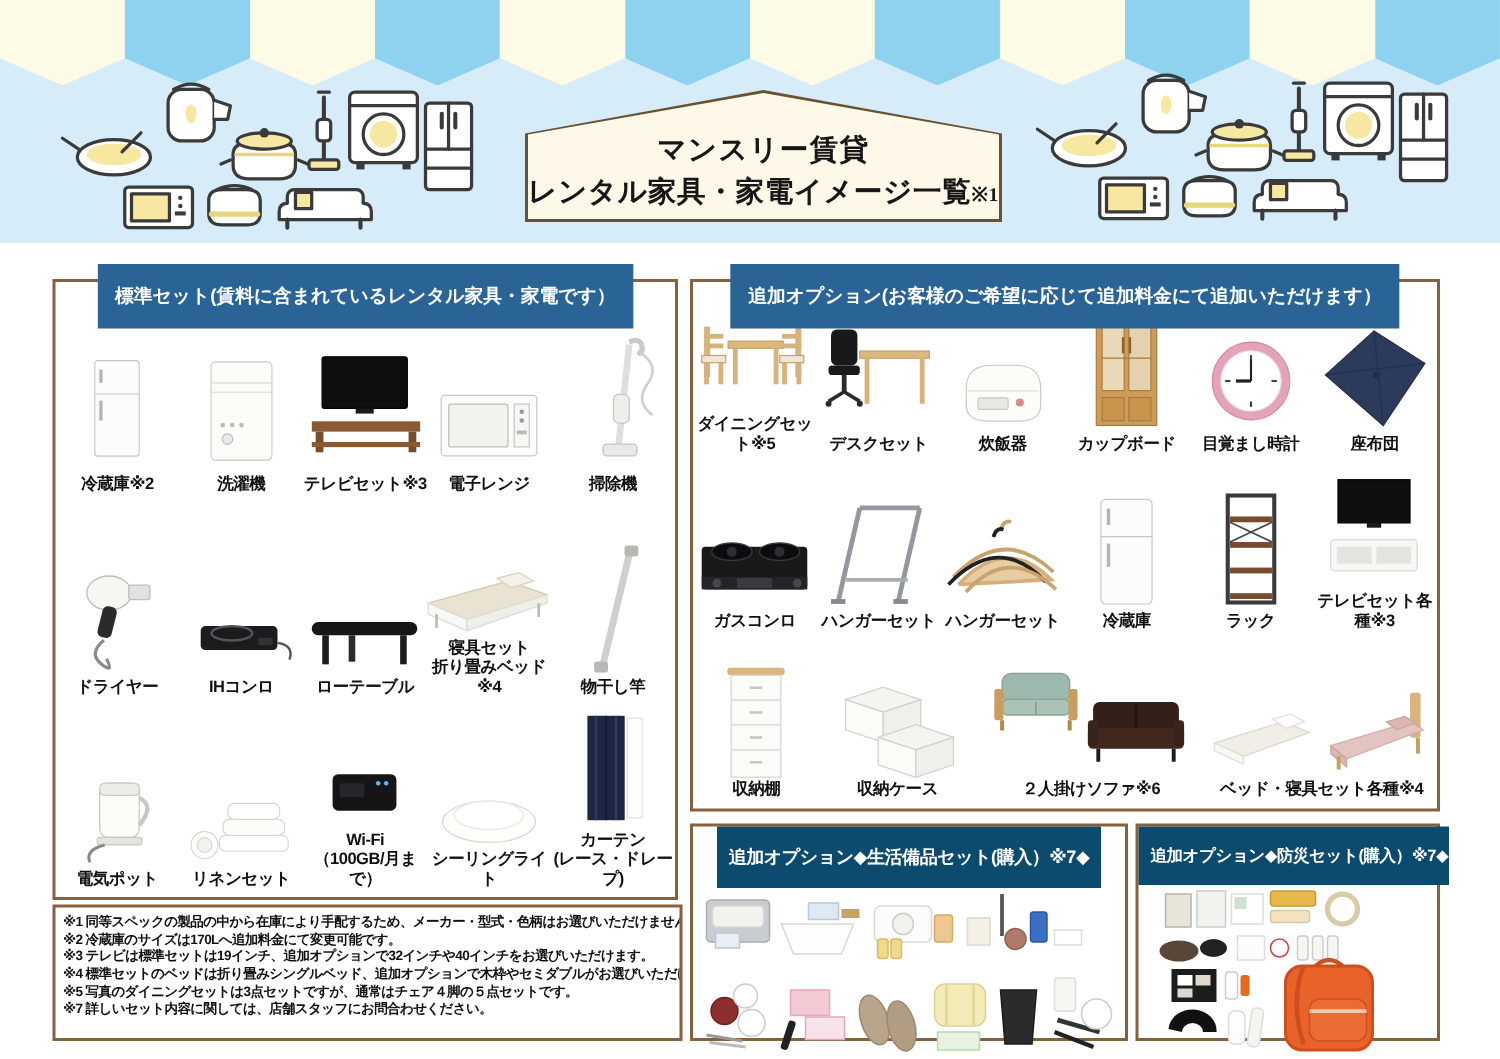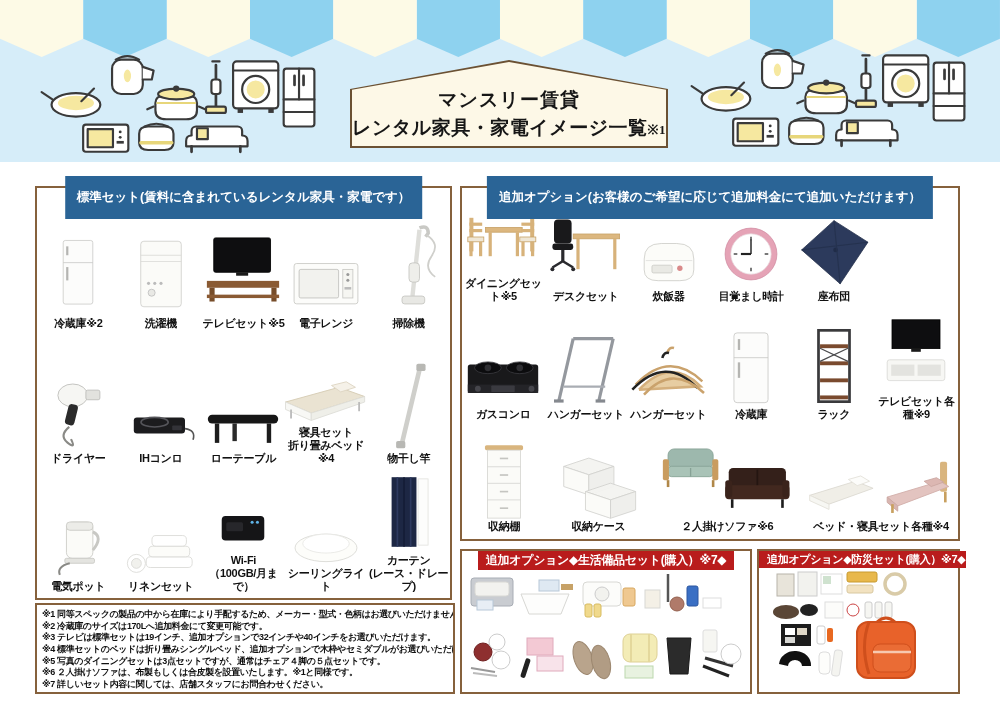--- a/index.html
+++ b/index.html
@@ -28,38 +28,38 @@
   .panel-header{position:absolute;top:-12px;left:50%;transform:translateX(-50%);
       background:#2a6496;color:#fff;font-weight:bold;font-size:12.5px;line-height:1;
       padding:15px 12px;white-space:nowrap;}
   .prow{display:flex;align-items:flex-end;}
   .cell{display:flex;flex-direction:column;align-items:center;justify-content:flex-end;min-width:0;}
   .cell.c5{width:20%;} .cell.c6{width:16.66%;}
   .cell.w17{width:17%;justify-content:flex-end;} .cell.w21{width:21%;} .cell.w31{width:31%;}
   .img{display:flex;align-items:flex-end;justify-content:center;}
   .label{font-weight:bold;font-size:11px;line-height:1.18;text-align:center;
          white-space:pre-line;color:#111;letter-spacing:-0.3px;}
-  .panel-std .r1{height:142px;} .panel-std .r1 .img{height:100px;}
+  .panel-std .r1{height:142px;justify-content:center;} .panel-std .r1 .img{height:100px;}
   .panel-std .r2{height:135px;} .panel-std .r2 .img{height:86px;}
   .panel-std .r3{height:128px;} .panel-std .r3 .img{height:82px;}
   .panel-opt .r1{height:115px;} .panel-opt .r1 .img{height:84px;}
   .panel-opt .r2{height:118px;} .panel-opt .r2 .img{height:84px;}
   .panel-opt .r3{height:112px;} .panel-opt .r3 .img{height:82px;}
   
   .notes{position:absolute;left:35px;top:603px;width:420px;height:91px;border:2px solid #86613c;
          box-sizing:border-box;padding:4px 5px;overflow:hidden;background:#fff;}
   .note-line{font-size:9px;font-weight:bold;line-height:1.3;color:#111;
              white-space:nowrap;letter-spacing:-0.4px;}
   
   .pbox{position:absolute;border:2px solid #86613c;background:#fff;box-sizing:border-box;}
   .pbox-a{left:460px;top:549px;width:292px;height:145px;}
   .pbox-b{left:757px;top:549px;width:203px;height:145px;}
   .pbox-header{display:block;margin:0 auto;width:fit-content;max-width:96%;
-      background:#b91c1c;color:#fff;font-weight:bold;text-align:center;
-      padding:1px 8px;white-space:nowrap;letter-spacing:-0.3px;}
+      background:#0c4a6e;color:#fff;font-weight:bold;text-align:center;
+      padding:12px 8px;white-space:nowrap;letter-spacing:-0.3px;}
   .pbox-a .pbox-header{font-size:12px;}
   .pbox-b .pbox-header{font-size:11px;text-align:right;}
   .collage{display:flex;justify-content:center;align-items:center;}
 </style>
 </head>
 <body>
 
 <div class="page">
 
   <svg width="0" height="0" style="position:absolute">
@@ -193,21 +193,21 @@
         <div class="img">
           <svg width="86" height="86" viewBox="0 0 100 100">
               <rect x="16" y="8" width="66" height="40" rx="2" fill="#0e0e10" stroke="#000"></rect>
               <rect x="42" y="48" width="14" height="4" fill="#1a1a1a"></rect>
               <rect x="8" y="58" width="84" height="8" fill="#8a5a33"></rect>
               <rect x="11" y="66" width="6" height="16" fill="#774d2a"></rect>
               <rect x="83" y="66" width="6" height="16" fill="#774d2a"></rect>
               <rect x="8" y="74" width="84" height="4" fill="#8a5a33"></rect>
             </svg>
         </div>
-        <div class="label">テレビセット※5</div>
+        <div class="label">テレビセット※3</div>
       </div>
       <div class="cell c5">
         <div class="img">
           <svg width="84" height="70" viewBox="0 0 100 80">
               <rect x="12" y="18" width="76" height="48" rx="3" fill="#fcfcfa" stroke="#c8c8c4"></rect>
               <rect x="18" y="25" width="47" height="34" rx="2" fill="#f2f2ee" stroke="#c0c0bc"></rect>
               <rect x="70" y="25" width="12" height="34" fill="#f6f6f2" stroke="#c8c8c4"></rect>
               <circle cx="76" cy="31" r="1.8" fill="#999"></circle>
               <circle cx="76" cy="38" r="1.8" fill="#999"></circle>
               <rect x="72" y="46" width="8" height="3" fill="#bbb"></rect>
@@ -399,20 +399,35 @@
               <path d="M18 40 q0 -20 22 -20 h20 q22 0 22 20 v14 q0 14 -18 14 h-28 q-18 0 -18 -14 z" fill="#fcfcf9" stroke="#c8c8c4"></path>
               <path d="M20 42 h60" stroke="#dededa"></path>
               <rect x="28" y="48" width="26" height="10" rx="2" fill="#e9e9e4" stroke="#c8c8c4"></rect>
               <circle cx="64" cy="52" r="3.5" fill="#d98a8a"></circle>
             </svg>
         </div>
         <div class="label">炊飯器</div>
       </div>
       <div class="cell c6">
         <div class="img">
+          <svg width="62" height="84" viewBox="0 0 80 100">
+              <rect x="14" y="4" width="52" height="92" fill="#cf9c57" stroke="#a87a3c"></rect>
+              <rect x="19" y="10" width="19" height="56" fill="#ead9b8" stroke="#a87a3c"></rect>
+              <rect x="42" y="10" width="19" height="56" fill="#e4d2ae" stroke="#a87a3c"></rect>
+              <line x1="19" y1="38" x2="61" y2="38" stroke="#a87a3c"></line>
+              <rect x="36" y="20" width="2" height="14" fill="#8a6330"></rect>
+              <rect x="42" y="20" width="2" height="14" fill="#8a6330"></rect>
+              <rect x="19" y="72" width="19" height="20" fill="#c8944e" stroke="#a87a3c"></rect>
+              <rect x="42" y="72" width="19" height="20" fill="#c8944e" stroke="#a87a3c"></rect>
+            </svg>
+        </div>
+        <div class="label">カップボード</div>
+      </div>
+      <div class="cell c6">
+        <div class="img">
           <svg width="72" height="72" viewBox="0 0 100 100">
               <circle cx="50" cy="50" r="36" fill="#e5a3b6" stroke="#cf8aa0"></circle>
               <circle cx="50" cy="50" r="28" fill="#fff" stroke="#e8d8dc"></circle>
               <line x1="50" y1="26" x2="50" y2="31" stroke="#444" stroke-width="2"></line>
               <line x1="50" y1="69" x2="50" y2="74" stroke="#444" stroke-width="2"></line>
               <line x1="26" y1="50" x2="31" y2="50" stroke="#444" stroke-width="2"></line>
               <line x1="69" y1="50" x2="74" y2="50" stroke="#444" stroke-width="2"></line>
               <line x1="50" y1="50" x2="36" y2="50" stroke="#222" stroke-width="3"></line>
               <line x1="50" y1="50" x2="50" y2="30" stroke="#222" stroke-width="2"></line>
             </svg>
@@ -504,21 +519,21 @@
       <div class="cell c6">
         <div class="img">
           <svg width="80" height="80" viewBox="0 0 100 100">
               <rect x="20" y="6" width="60" height="36" fill="#0e0e10" stroke="#000"></rect>
               <rect x="44" y="42" width="12" height="4" fill="#1a1a1a"></rect>
               <rect x="14" y="56" width="72" height="26" rx="3" fill="#f7f7f4" stroke="#d8d8d4"></rect>
               <rect x="19" y="62" width="29" height="14" fill="#e3e3df"></rect>
               <rect x="52" y="62" width="29" height="14" fill="#e3e3df"></rect>
             </svg>
         </div>
-        <div class="label">テレビセット各種※9</div>
+        <div class="label">テレビセット各種※3</div>
       </div>
     </div>
 
     <div class="prow r3">
       <div class="cell w17">
         <div class="img">
           <svg width="58" height="80" viewBox="0 0 70 96">
               <rect x="12" y="6" width="46" height="6" rx="2" fill="#d9b57e"></rect>
               <rect x="15" y="12" width="40" height="82" fill="#fbfbf8" stroke="#d5d5d1"></rect>
               <line x1="15" y1="32" x2="55" y2="32" stroke="#d5d5d1"></line>
@@ -596,21 +611,20 @@
       </div>
     </div>
   </div>
 
   <div class="notes">
     <div class="note-line">※1 同等スペックの製品の中から在庫により手配するため、メーカー・型式・色柄はお選びいただけません</div>
     <div class="note-line">※2 冷蔵庫のサイズは170Lへ追加料金にて変更可能です。</div>
     <div class="note-line">※3 テレビは標準セットは19インチ、追加オプションで32インチや40インチをお選びいただけます。</div>
     <div class="note-line">※4 標準セットのベッドは折り畳みシングルベッド、追加オプションで木枠やセミダブルがお選びいただけます。</div>
     <div class="note-line">※5 写真のダイニングセットは3点セットですが、通常はチェア４脚の５点セットです。</div>
-    <div class="note-line">※6 ２人掛けソファは、布製もしくは合皮製を設置いたします。※1と同様です。</div>
     <div class="note-line">※7 詳しいセット内容に関しては、店舗スタッフにお問合わせください。</div>
   </div>
 
   <div class="pbox pbox-a">
     <div class="pbox-header">追加オプション◆生活備品セット(購入）※7◆</div>
     <div class="collage">
       <svg width="282" height="116" viewBox="0 0 282 116">
         <rect x="6" y="8" width="42" height="28" rx="3" fill="#c9ccd1" stroke="#a8adb5"></rect>
         <rect x="10" y="12" width="34" height="14" rx="3" fill="#f2f2ef" stroke="#d8d8d4"></rect>
         <rect x="12" y="30" width="16" height="10" fill="#e8eef5" stroke="#b8c8d8"></rect>

